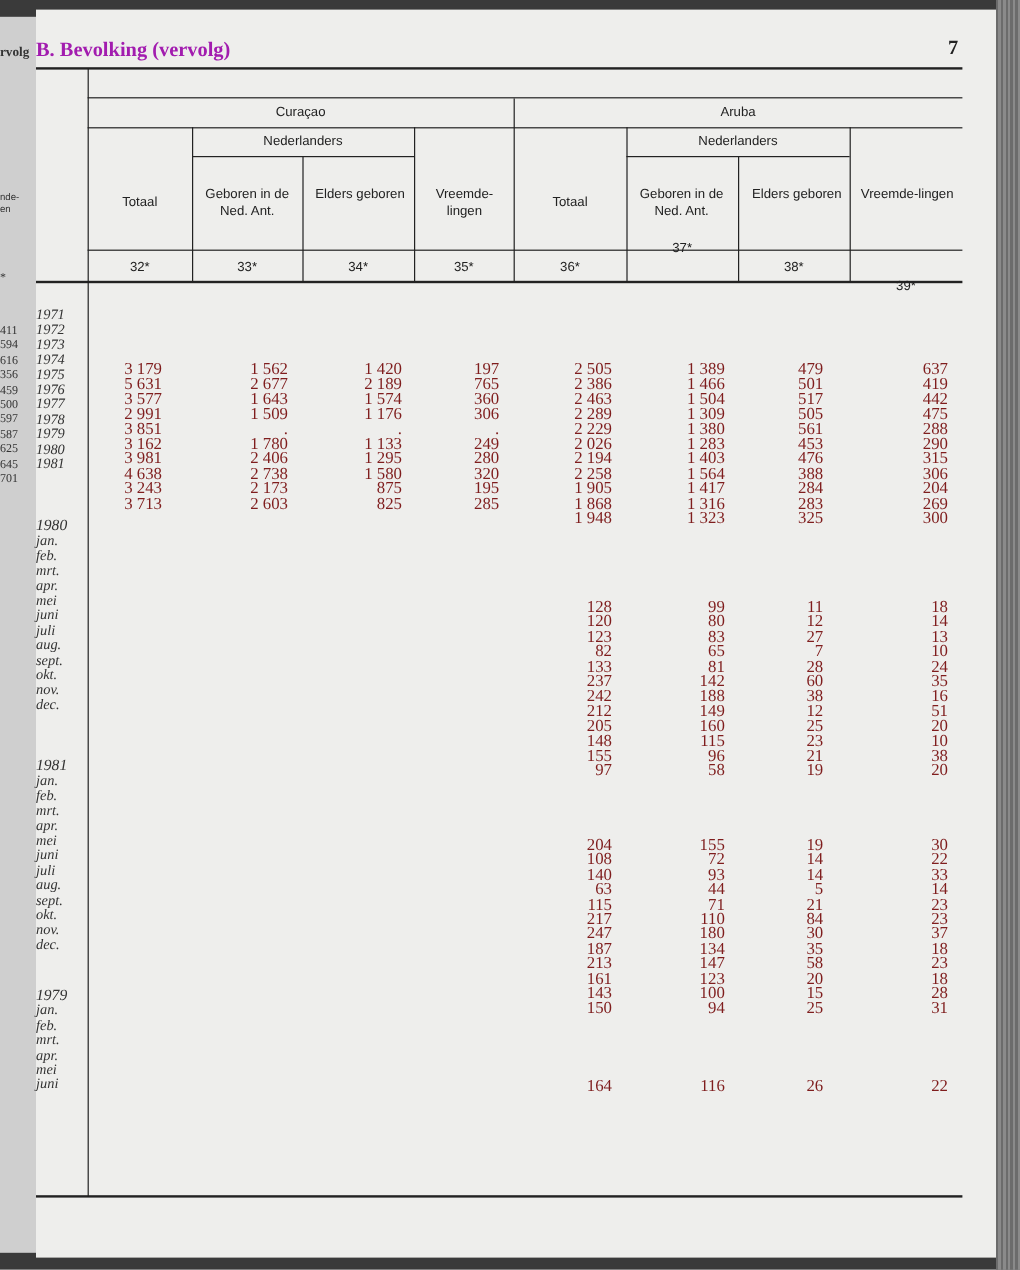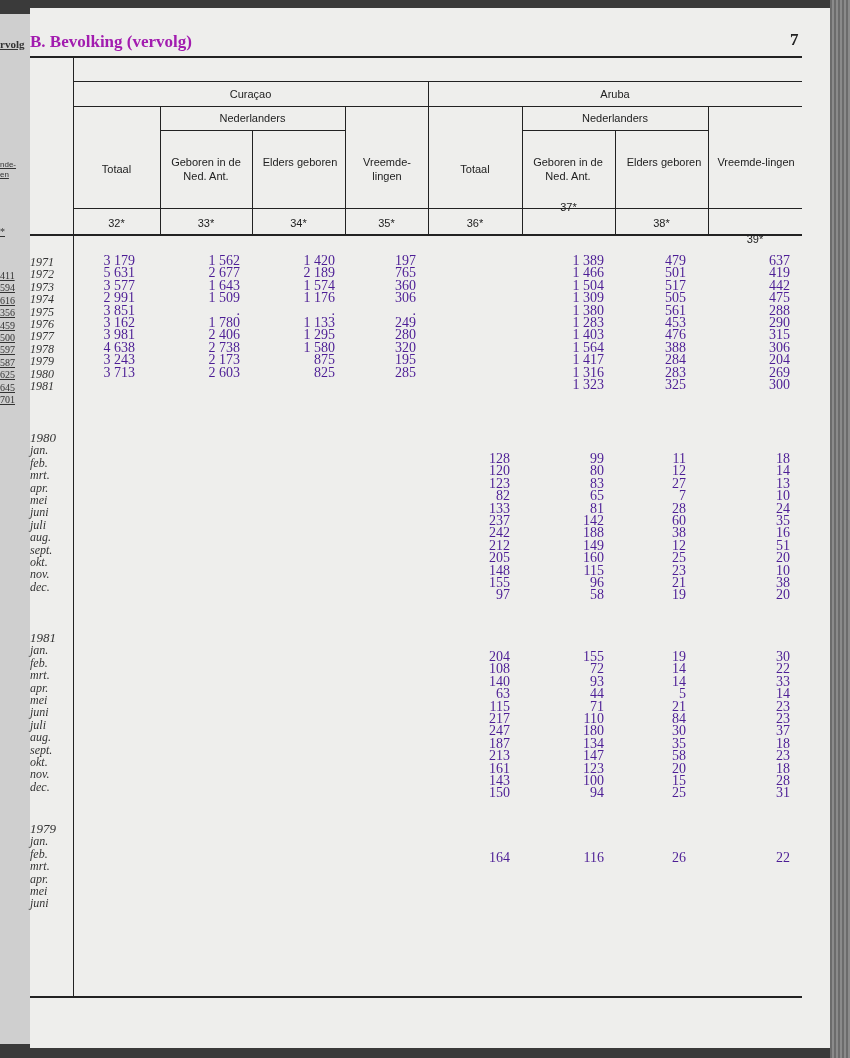--- a/index.html
+++ b/index.html
@@ -1,27 +1,27 @@
 <!DOCTYPE html>
 <html><head>
 <meta charset="utf-8">
 <style>
   html,body{margin:0;padding:0;}
   body{width:850px;height:1058px;background:#3a3a3a;position:relative;overflow:hidden;font-family:"Liberation Serif",serif;}
   .prev-page{position:absolute;left:0;top:14px;width:30px;height:1030px;background:#cfcfcf;border-right:2px solid #555;}
-  .prev-page .frag{position:absolute;left:0;font-size:10px;color:#333;font-family:"Liberation Serif",serif;text-decoration:underline;}
+  .prev-page .frag{position:absolute;left:0;font-size:10px;color:#333;font-family:"Liberation Serif",serif;}
   .page{position:absolute;left:30px;top:8px;width:800px;height:1040px;background:#eeeeec;}
   .binding{position:absolute;right:0;top:0;width:20px;height:1058px;background:repeating-linear-gradient(90deg,#6b6b6b 0 2px,#8a8a8a 2px 4px);}
   .section-title{position:absolute;left:0px;top:24px;font-size:17px;font-weight:bold;color:#a21caf;}
   .page-number{position:absolute;left:760px;top:22px;font-size:17px;font-weight:bold;color:#222;}
   .hline{position:absolute;background:#222;}
   .vline{position:absolute;background:#222;}
   .hdr{position:absolute;font-family:"Liberation Sans",sans-serif;font-size:11px;color:#222;text-align:center;line-height:14px;}
   .years{position:absolute;left:0;width:44px;font-style:italic;font-size:12px;color:#333;line-height:12.4px;}
-  .col{position:absolute;font-size:14px;color:#4c1d95;text-align:right;line-height:12.4px;}
+  .col{position:absolute;font-size:14px;color:#7f1d1d;text-align:right;line-height:12.4px;margin-top:48px;}
   .col div{height:12.4px;}
 </style>
 </head>
 <body>
 
 <div class="prev-page">
   <div class="frag" style="top:24px;font-weight:bold;font-size:11px;">rvolg</div>
   <div class="frag" style="top:146px;font-family:'Liberation Sans',sans-serif;font-size:8px;">nde-</div>
   <div class="frag" style="top:156px;font-family:'Liberation Sans',sans-serif;font-size:8px;">en</div>
   <div class="frag" style="top:212px;">*</div>
@@ -143,20 +143,33 @@
       <div>360</div>
       <div>306</div>
       <div>.</div>
       <div>249</div>
       <div>280</div>
       <div>320</div>
       <div>195</div>
       <div>285</div>
       <div></div>
   </div>
+  <div class="col" style="left:420px;width:60px;top:247px;">
+    <div>2 505</div>
+      <div>2 386</div>
+      <div>2 463</div>
+      <div>2 289</div>
+      <div>2 229</div>
+      <div>2 026</div>
+      <div>2 194</div>
+      <div>2 258</div>
+      <div>1 905</div>
+      <div>1 868</div>
+      <div>1 948</div>
+  </div>
   <div class="col" style="left:512px;width:62px;top:247px;">
     <div>1 389</div>
       <div>1 466</div>
       <div>1 504</div>
       <div>1 309</div>
       <div>1 380</div>
       <div>1 283</div>
       <div>1 403</div>
       <div>1 564</div>
       <div>1 417</div>

